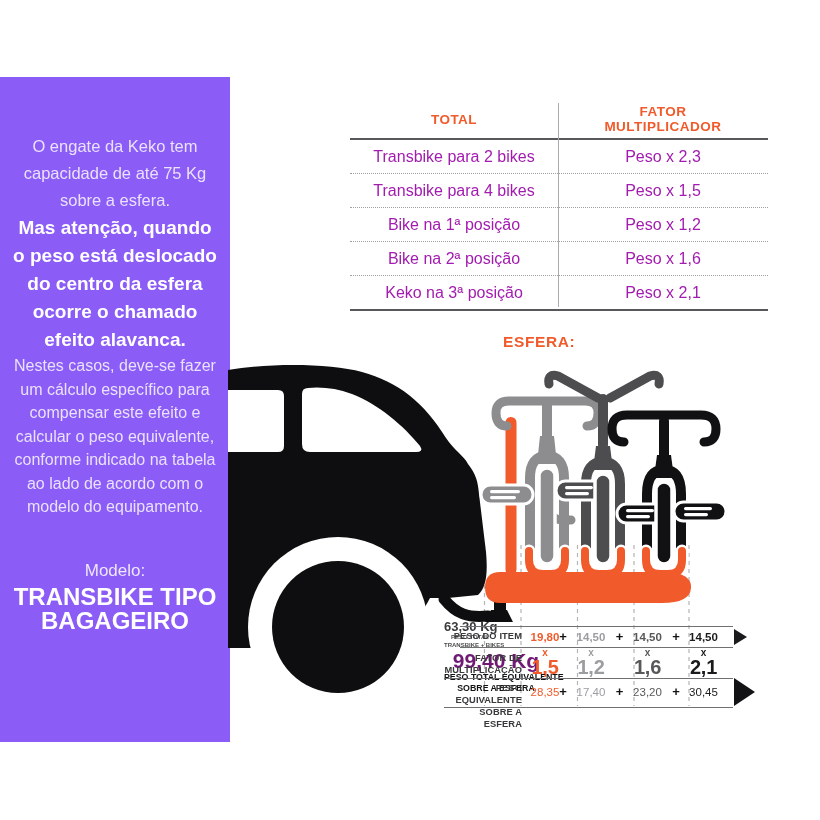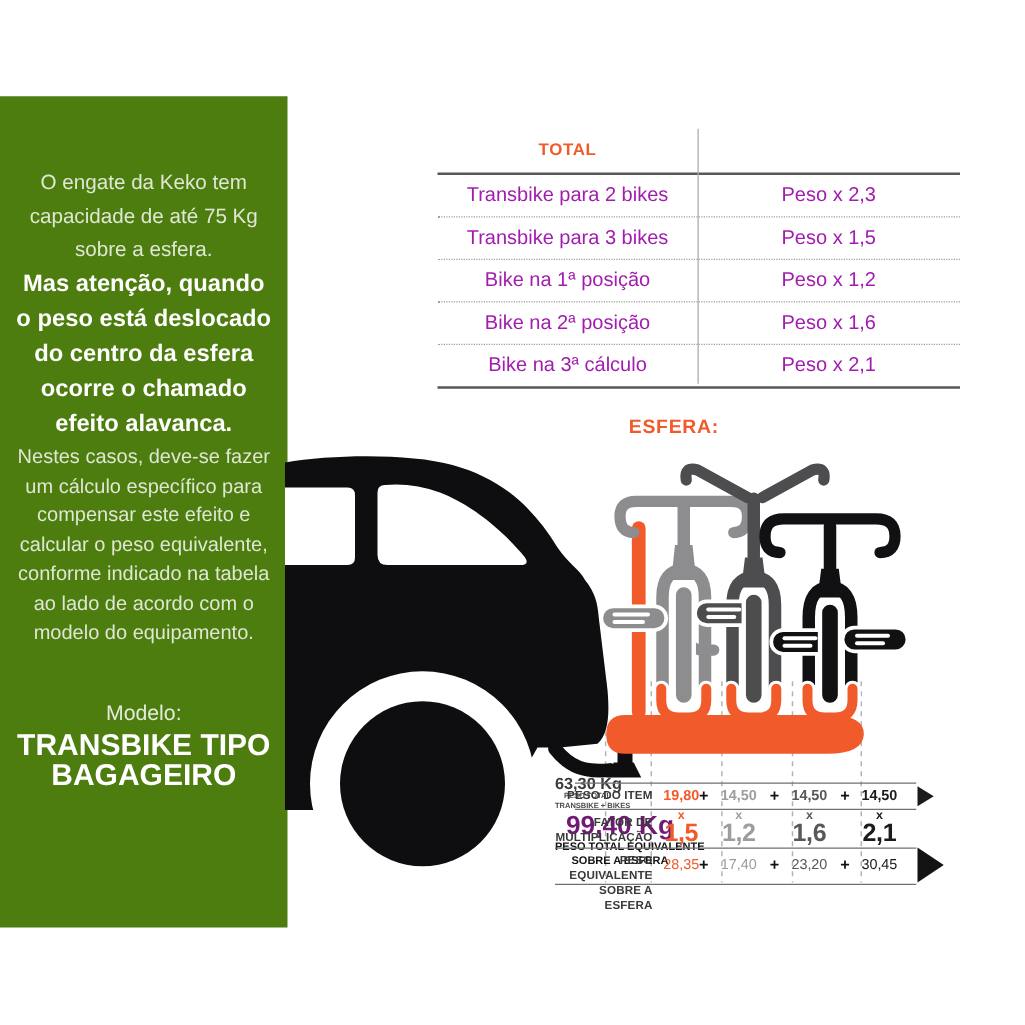--- a/index.html
+++ b/index.html
@@ -73,53 +73,56 @@
   .cap-s{font-size:6px;line-height:7.5px;color:#4c4c4e;font-weight:bold;white-space:nowrap;}
   #total2{left:304px;top:57px;width:104px;text-align:center;}
   #total2-value{font-size:21px;font-weight:800;color:#701a75;line-height:23px;white-space:nowrap;}
   .cap-m{font-size:8.8px;line-height:10.5px;color:#131315;font-weight:bold;white-space:nowrap;}
 </style>
 </head>
 <body>
 
 <div id="canvas">
 
-  <div id="sidebar" class="abs" style="background-color: #4d7c0f;">
+  <div id="sidebar" class="abs" style="background-color: #8b5cf6;">
     <p class="side-light">O engate da Keko tem capacidade de até 75 Kg sobre a esfera.</p>
     <p id="side-p2" class="side-bold">Mas atenção, quando o peso está deslocado do centro da esfera ocorre o chamado efeito alavanca.</p>
     <p id="side-p3" class="side-light">Nestes casos, deve-se fazer um cálculo específico para compensar este efeito e calcular o peso equivalente, conforme indicado na tabela ao lado de acordo com o modelo do equipamento.</p>
     <div id="side-model">
       <div id="side-model-label">Modelo:</div>
       <div id="side-model-name">TRANSBIKE TIPO BAGAGEIRO</div>
     </div>
   </div>
 
   <div id="ftable" class="abs">
     <div id="ftable-header">
       <div id="fh-item" class="fh-cell" style="color: rgb(241, 91, 43);">TOTAL</div>
+      <div id="fh-factor" class="fh-cell" style="color: rgb(241, 91, 43);">
+        <div id="fh-factor-inner">FATOR MULTIPLICADOR</div>
+      </div>
     </div>
     <div id="ftable-rows">
       <div class="frow">
         <div class="frow-item">Transbike para 2 bikes</div>
         <div class="frow-factor">Peso x 2,3</div>
       </div>
       <div class="frow">
-        <div class="frow-item">Transbike para 3 bikes</div>
+        <div class="frow-item">Transbike para 4 bikes</div>
         <div class="frow-factor">Peso x 1,5</div>
       </div>
       <div class="frow">
         <div class="frow-item">Bike na 1ª posição</div>
         <div class="frow-factor">Peso x 1,2</div>
       </div>
       <div class="frow">
         <div class="frow-item">Bike na 2ª posição</div>
         <div class="frow-factor">Peso x 1,6</div>
       </div>
       <div class="frow">
-        <div class="frow-item">Bike na 3ª cálculo</div>
+        <div class="frow-item">Keko na 3ª posição</div>
         <div class="frow-factor">Peso x 2,1</div>
       </div>
     </div>
   </div>
   <div id="ftable-divider" class="abs"></div>
 
   <div id="example-title" class="abs" style="color: rgb(241, 91, 43);">ESFERA:</div>
 
   <svg id="scene" class="abs" width="510" height="362" viewBox="220 355 510 362">
 

